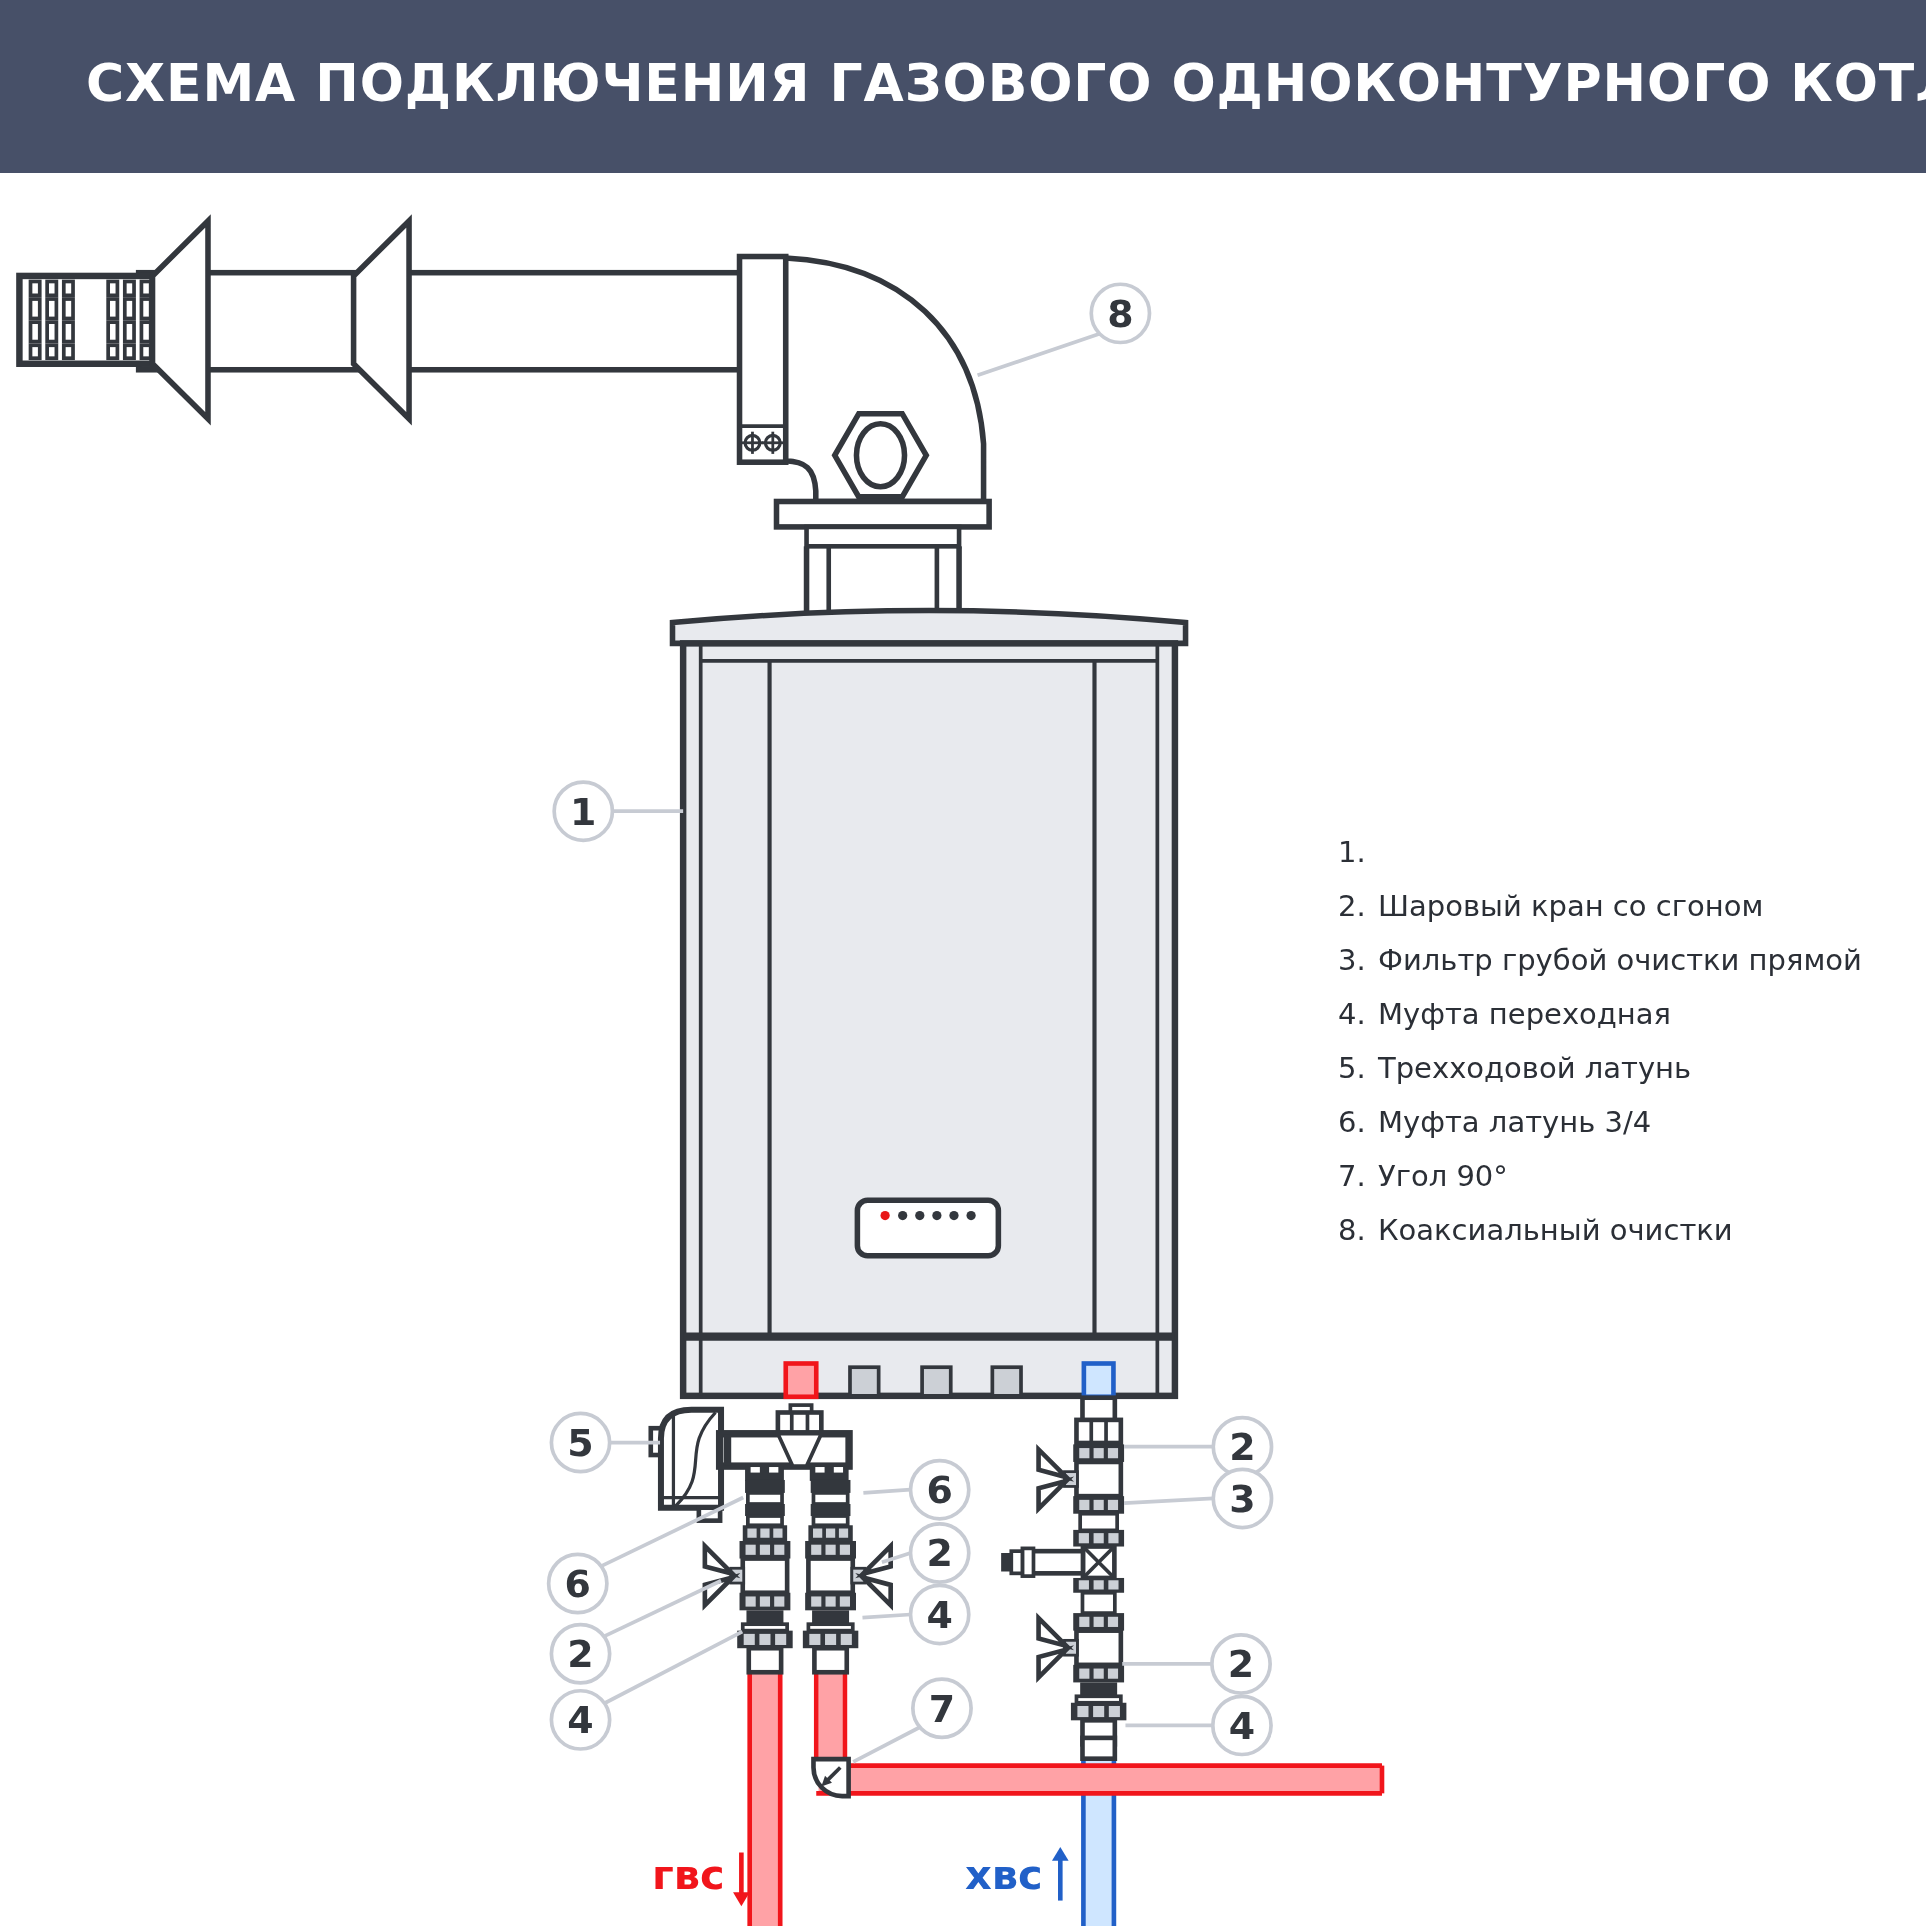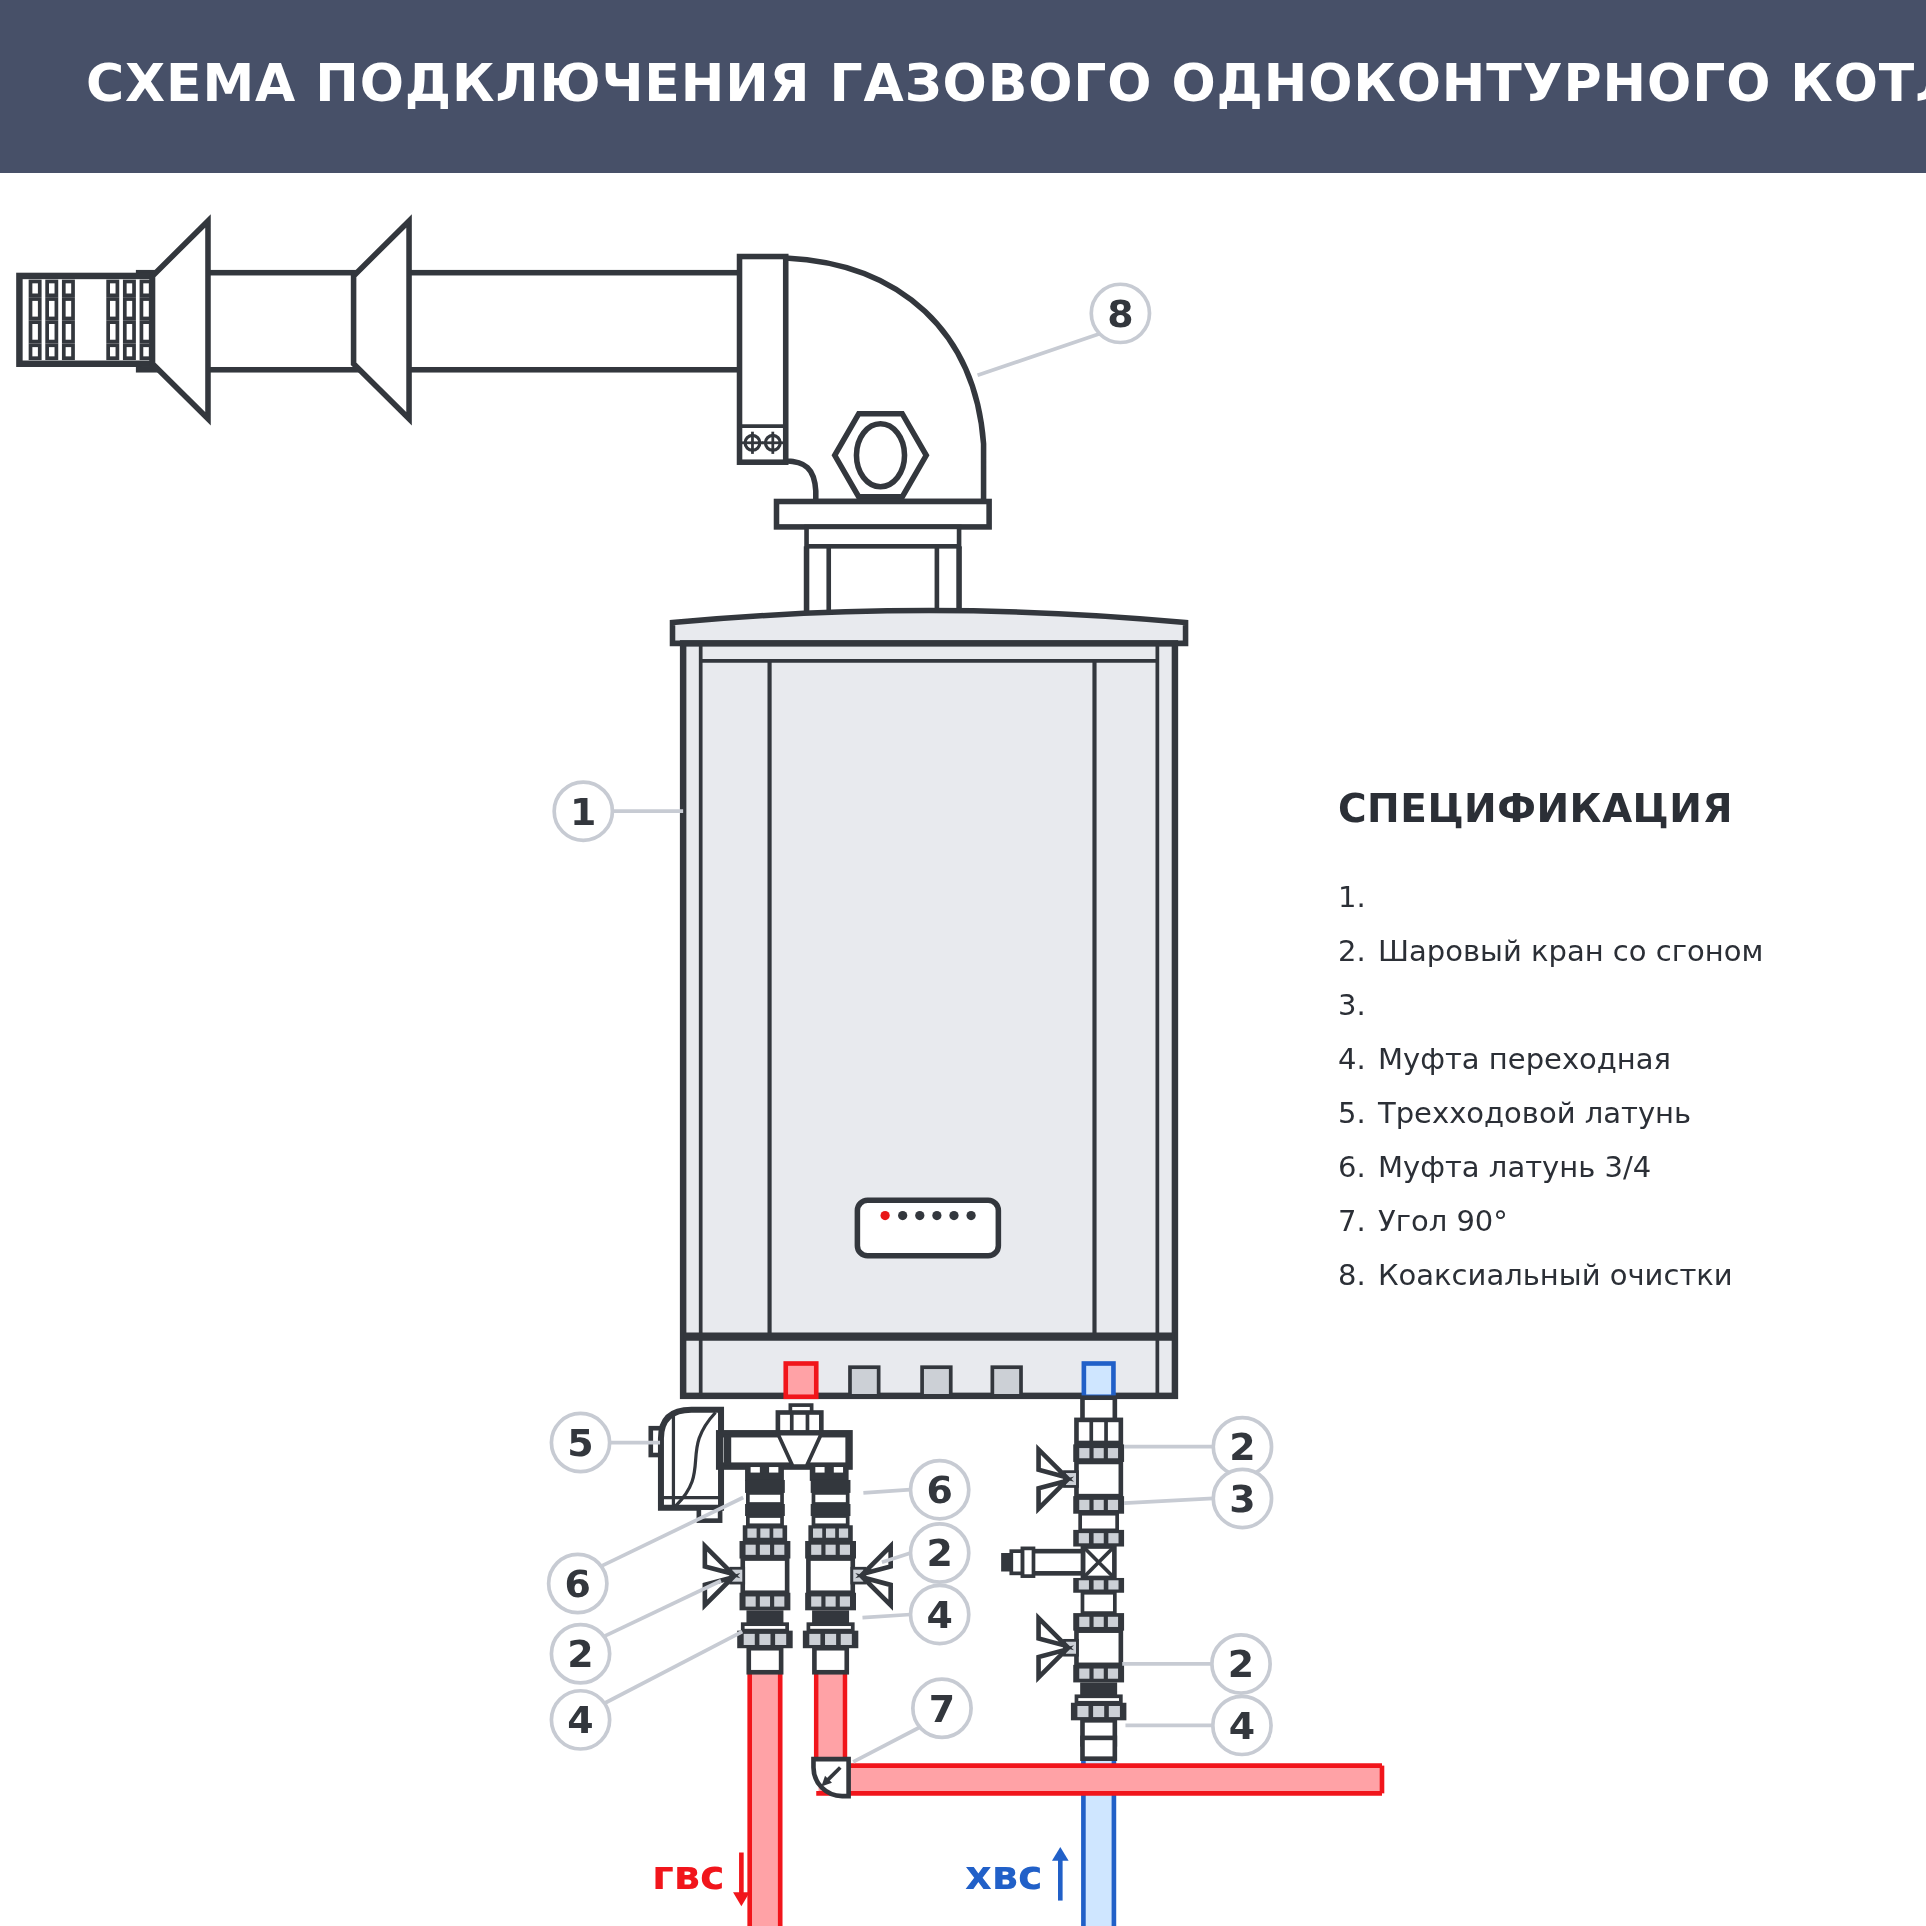--- a/index.html
+++ b/index.html
@@ -353,31 +353,31 @@
       </g>
       <text x="2256" y="4088" class="cold-label">хвс</text>
       <g>
         <line x1="2294" y1="4112" x2="2294" y2="4022" class="coldarrow"></line>
         <polygon points="2294,3996 2276,4026 2312,4026" fill="var(--cold)"></polygon>
       </g>
     </g>
   </svg>
 
   <div class="spec">
-    <div class="spec-title">СПЕЦИФИКАЦИЯ</div>
     <div class="spec-list">
       <div class="spec-row">
           <span class="num">1.</span>
         </div>
       <div class="spec-row">
           <span class="num">2.</span>
           <span class="lbl">Шаровый кран со сгоном</span>
         </div>
       <div class="spec-row">
           <span class="num">3.</span>
+          <span class="lbl">Фильтр грубой очистки прямой</span>
         </div>
       <div class="spec-row">
           <span class="num">4.</span>
           <span class="lbl">Муфта переходная</span>
         </div>
       <div class="spec-row">
           <span class="num">5.</span>
           <span class="lbl">Трехходовой латунь</span>
         </div>
       <div class="spec-row">

